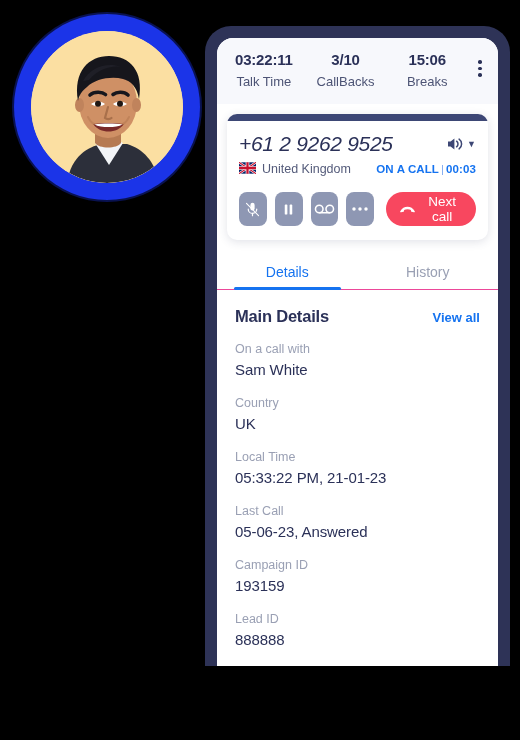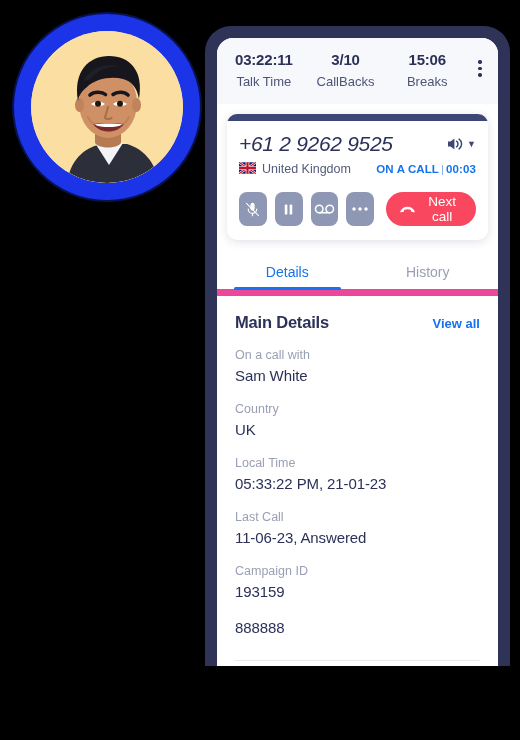--- a/index.html
+++ b/index.html
@@ -176,21 +176,21 @@
     font-size: 13.5px;
     cursor: pointer;
     border: none;
     font-family: "Liberation Sans", sans-serif;
   }
 
   
   .tabs {
     display: flex;
     margin-top: 16px;
-    border-bottom: 7px solid #ec4899;
+    border-bottom: 1px solid #ec4899;
   }
   .tab {
     flex: 1;
     text-align: center;
     padding: 8px 0 9px 0;
     font-size: 14px;
     color: #9aa0b4;
     cursor: pointer;
     position: relative;
   }
@@ -396,27 +396,28 @@
       <div class="field">
         <div class="field-label">Country</div>
         <div class="field-value">UK</div>
       </div>
       <div class="field">
         <div class="field-label">Local Time</div>
         <div class="field-value">05:33:22 PM, 21-01-23</div>
       </div>
       <div class="field">
         <div class="field-label">Last Call</div>
-        <div class="field-value">11-06-23, Answered</div>
+        <div class="field-value">05-06-23, Answered</div>
       </div>
       <div class="field">
         <div class="field-label">Campaign ID</div>
         <div class="field-value">193159</div>
       </div>
       <div class="field">
+        <div class="field-label">Lead ID</div>
         <div class="field-value">888888</div>
       </div>
 
       <div class="bottom-divider"></div>
     </div>
 
   </div>
 </div>
 
 <div class="avatar-badge">

